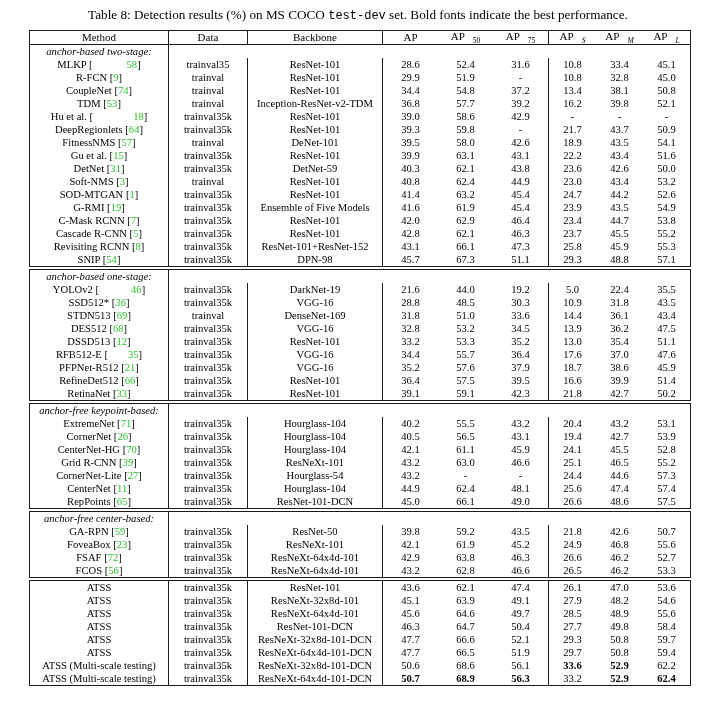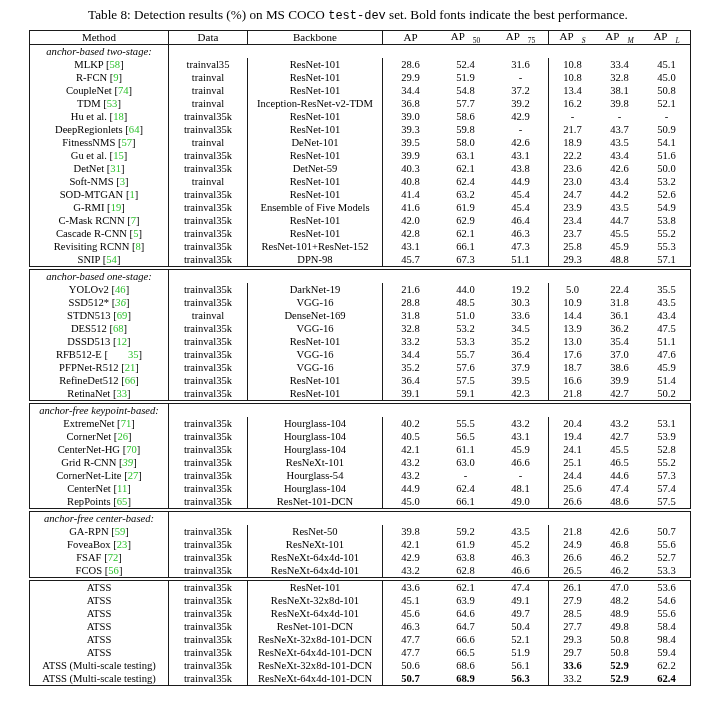--- a/index.html
+++ b/index.html
@@ -73,21 +73,21 @@
         <div class="c d"></div>
         <div class="c b"></div>
         <div class="c a"></div>
         <div class="c a"></div>
         <div class="c a3"></div>
         <div class="c s"></div>
         <div class="c s"></div>
         <div class="c s"></div>
       </div>
       <div class="row">
-        <div class="c m"><span>MLKP</span> [<span class="cite" style="color: rgb(45, 194, 45);">58</span>]</div>
+        <div class="c m"><span>MLKP</span> [<span class="cite" style="color: rgb(45, 194, 45); padding-left: 34px;">58</span>]</div>
         <div class="c d">trainval35</div>
         <div class="c b">ResNet-101</div>
         <div class="c a">28.6</div>
         <div class="c a">52.4</div>
         <div class="c a3">31.6</div>
         <div class="c s">10.8</div>
         <div class="c s">33.4</div>
         <div class="c s">45.1</div>
       </div>
       <div class="row">
@@ -117,21 +117,21 @@
         <div class="c d">trainval</div>
         <div class="c b">Inception-ResNet-v2-TDM</div>
         <div class="c a">36.8</div>
         <div class="c a">57.7</div>
         <div class="c a3">39.2</div>
         <div class="c s">16.2</div>
         <div class="c s">39.8</div>
         <div class="c s">52.1</div>
       </div>
       <div class="row">
-        <div class="c m"><span>Hu et al.</span> [<span class="cite" style="color: rgb(45, 194, 45);">18</span>]</div>
+        <div class="c m"><span>Hu et al.</span> [<span class="cite" style="color: rgb(45, 194, 45); padding-left: 40px;">18</span>]</div>
         <div class="c d">trainval35k</div>
         <div class="c b">ResNet-101</div>
         <div class="c a">39.0</div>
         <div class="c a">58.6</div>
         <div class="c a3">42.9</div>
         <div class="c s">-</div>
         <div class="c s">-</div>
         <div class="c s">-</div>
       </div>
       <div class="row">
@@ -262,21 +262,21 @@
         <div class="c d"></div>
         <div class="c b"></div>
         <div class="c a"></div>
         <div class="c a"></div>
         <div class="c a3"></div>
         <div class="c s"></div>
         <div class="c s"></div>
         <div class="c s"></div>
       </div>
       <div class="row">
-        <div class="c m"><span>YOLOv2</span> [<span class="cite" style="color: rgb(45, 194, 45);">46</span>]</div>
+        <div class="c m"><span>YOLOv2</span> [<span class="cite" style="color: rgb(45, 194, 45); padding-left: 32px;">46</span>]</div>
         <div class="c d">trainval35k</div>
         <div class="c b">DarkNet-19</div>
         <div class="c a">21.6</div>
         <div class="c a">44.0</div>
         <div class="c a3">19.2</div>
         <div class="c s">5.0</div>
         <div class="c s">22.4</div>
         <div class="c s">35.5</div>
       </div>
       <div class="row">
@@ -562,21 +562,21 @@
       </div>
       <div class="row">
         <div class="c m"><span>ATSS</span></div>
         <div class="c d">trainval35k</div>
         <div class="c b">ResNeXt-32x8d-101-DCN</div>
         <div class="c a">47.7</div>
         <div class="c a">66.6</div>
         <div class="c a3">52.1</div>
         <div class="c s">29.3</div>
         <div class="c s">50.8</div>
-        <div class="c s">98.4</div>
+        <div class="c s">59.7</div>
       </div>
       <div class="row">
         <div class="c m"><span>ATSS</span></div>
         <div class="c d">trainval35k</div>
         <div class="c b">ResNeXt-64x4d-101-DCN</div>
         <div class="c a">47.7</div>
         <div class="c a">66.5</div>
         <div class="c a3">51.9</div>
         <div class="c s">29.7</div>
         <div class="c s">50.8</div>

